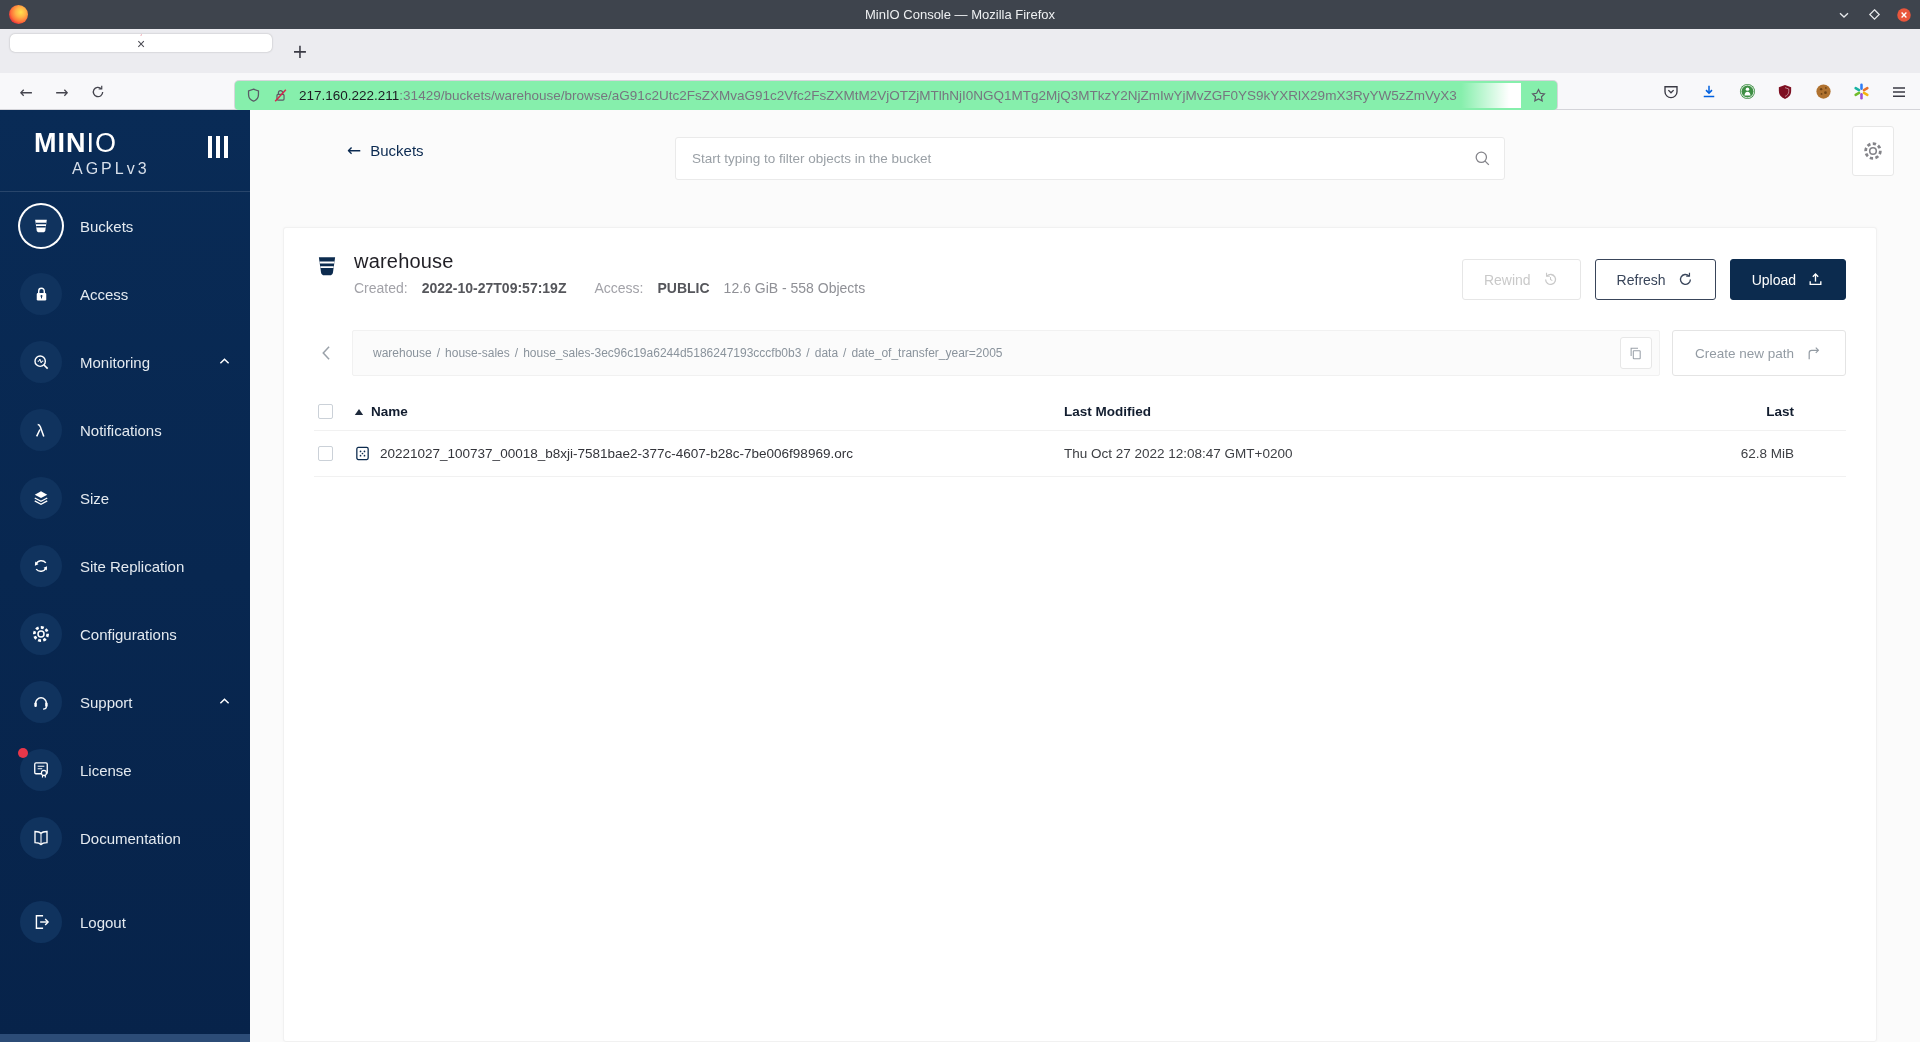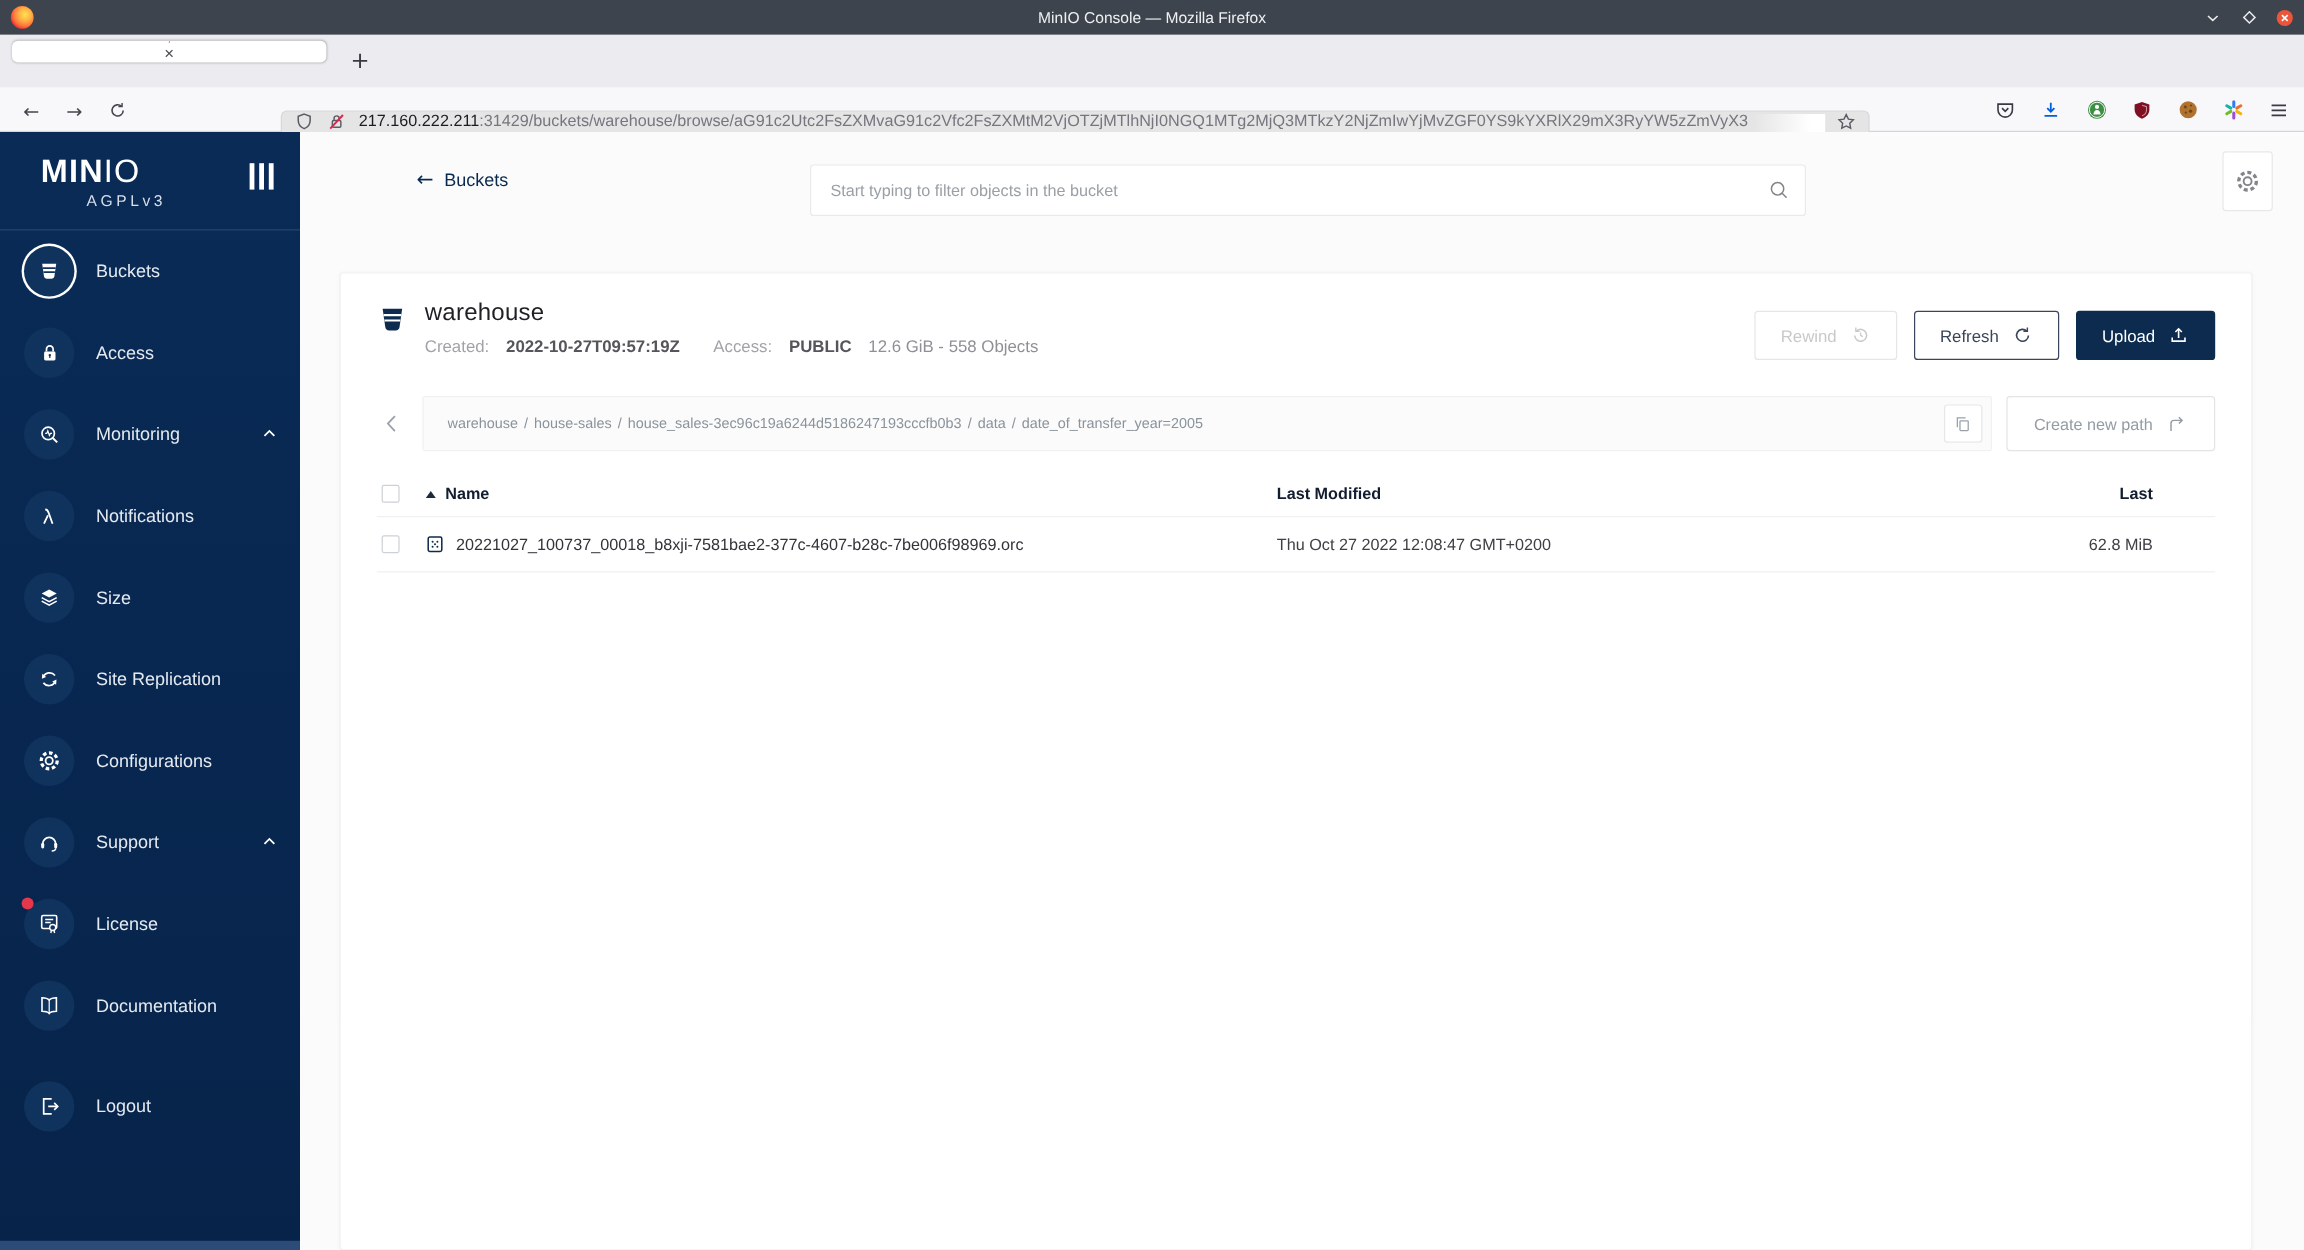--- a/index.html
+++ b/index.html
@@ -23,41 +23,41 @@
     box-shadow:0 0 2px rgba(0,0,0,.28); display:flex; align-items:center; padding:0 10px;flex-direction:column; }
   .tab-label { flex:1; margin-left:9px; font-size:13px; color:#15141A; white-space:nowrap; overflow:hidden; }
   .tab-close { color:#4A4A52; font-size:14px; width:18px; text-align:center; border-radius:3px; }
   .newtab { position:absolute; left:286px; top:8px; width:28px; height:28px; display:flex; align-items:center; justify-content:center;
     font-size:19px; color:#3A3A44; border-radius:4px; }
 
   
   .navbar { height:37px; background:#F8F8FA; border-bottom:1px solid #D4D4D9; position:relative; }
   .nav-btn { position:absolute; top:5px; width:28px; height:28px; display:flex; align-items:center; justify-content:center;
     color:#45454E; font-size:16px; border-radius:4px; }
-  .urlbar { position:absolute; left:235px; top:20px; width:1322px; height:29px; background:#e5e5e5; border-radius:4px;
-    box-shadow:0 0 0 1px #D7D7DC; display:flex; align-items:flex-start; padding:0 10px; overflow:hidden; }
+  .urlbar { position:absolute; left:235px; top:8px; width:1322px; height:29px; background:#86efac; border-radius:4px;
+    box-shadow:0 0 0 1px #D7D7DC; display:flex; align-items:center; padding:0 10px; overflow:hidden; }
   .url-text { margin-left:10px; font-size:13.5px; white-space:nowrap; overflow:hidden; flex:1; position:relative; }
   .url-domain { color:#1C1B22; }
   .url-path { color:#76767F; }
   .url-fade { position:absolute; right:36px; top:2px; width:60px; height:25px;
     background:linear-gradient(90deg, rgba(255,255,255,0), #fff 80%); }
   .url-star { margin-left:6px; }
   .navicons { position:absolute; right:8px; top:3px; height:31px; display:flex; align-items:center; gap:12px; }
   .navicons > div { width:26px; height:26px; display:flex; align-items:center; justify-content:center; border-radius:4px; }
 
   
   .app { position:relative; display:flex; height:932px; }
 
   
   .sidebar { position:relative; width:250px; height:100%; background:linear-gradient(180deg,#092B56 0%, #07234A 100%); flex:none; }
   .side-top { position:relative; height:82px; border-bottom:1px solid rgba(255,255,255,.13); }
   .logo { position:absolute; left:34px; top:18px; color:#fff; font-size:27px; letter-spacing:1px; }
   .logo b { font-weight:800; }
   .logo i { font-style:normal; font-weight:300; }
-  .edition { position:absolute; left:72px; top:50px; color:#D7DFEA; font-size:13px; letter-spacing:3px; }
+  .edition { position:absolute; left:72px; top:50px; color:#D7DFEA; font-size:16px; letter-spacing:3px; }
   .collapse { position:absolute; right:22px; top:26px; display:flex; gap:4px; }
   .collapse span { width:4px; height:22px; background:#fff; display:block; }
   .side-nav { position:absolute; top:82px; left:0; right:0; }
   .side-item { height:68px; display:flex; align-items:center; padding-left:20px; position:relative; cursor:pointer; }
   .circ { position:relative; width:42px; height:42px; border-radius:50%; background:#10335E; flex:none;
     display:flex; align-items:center; justify-content:center; }
   .circ.sel { box-shadow:0 0 0 2px #FFFFFF; }
   .side-label { margin-left:18px; color:#E4EAF0; font-size:15px; }
   .side-chevron { position:absolute; right:20px; top:50%; margin-top:-5px; }
   .dot { position:absolute; left:-2px; top:-1px; width:10px; height:10px; border-radius:50%; background:#E8374A; }

